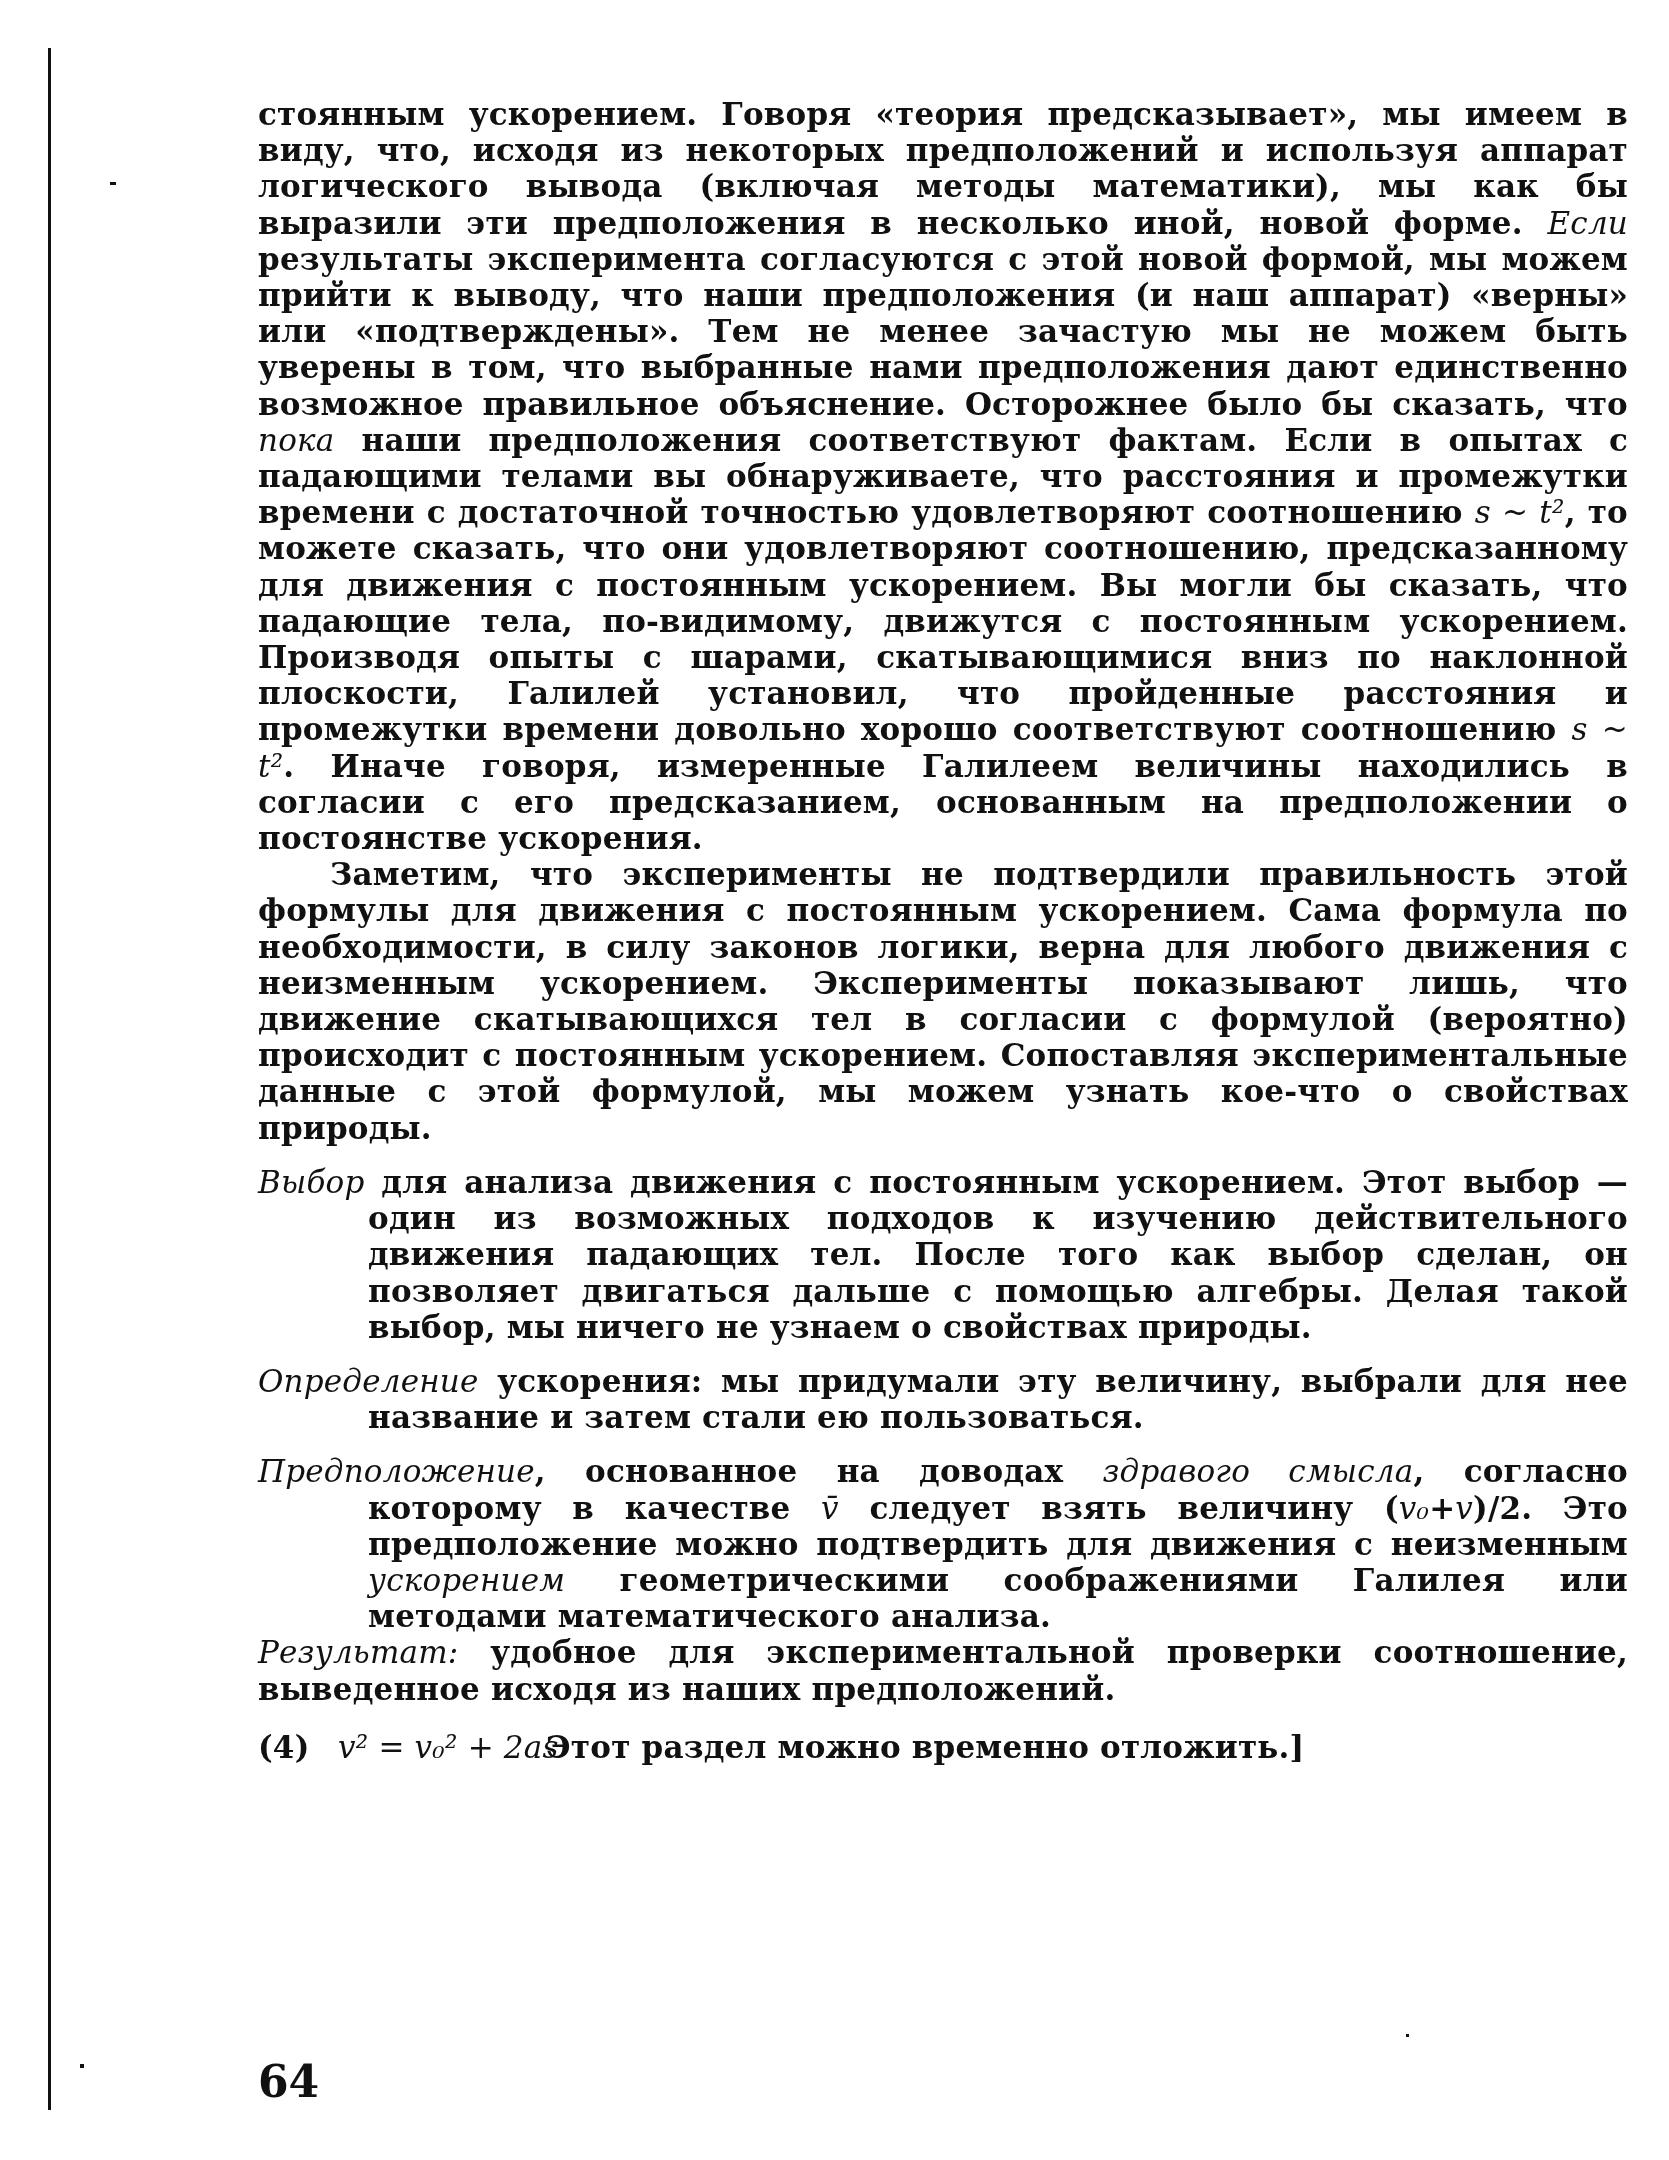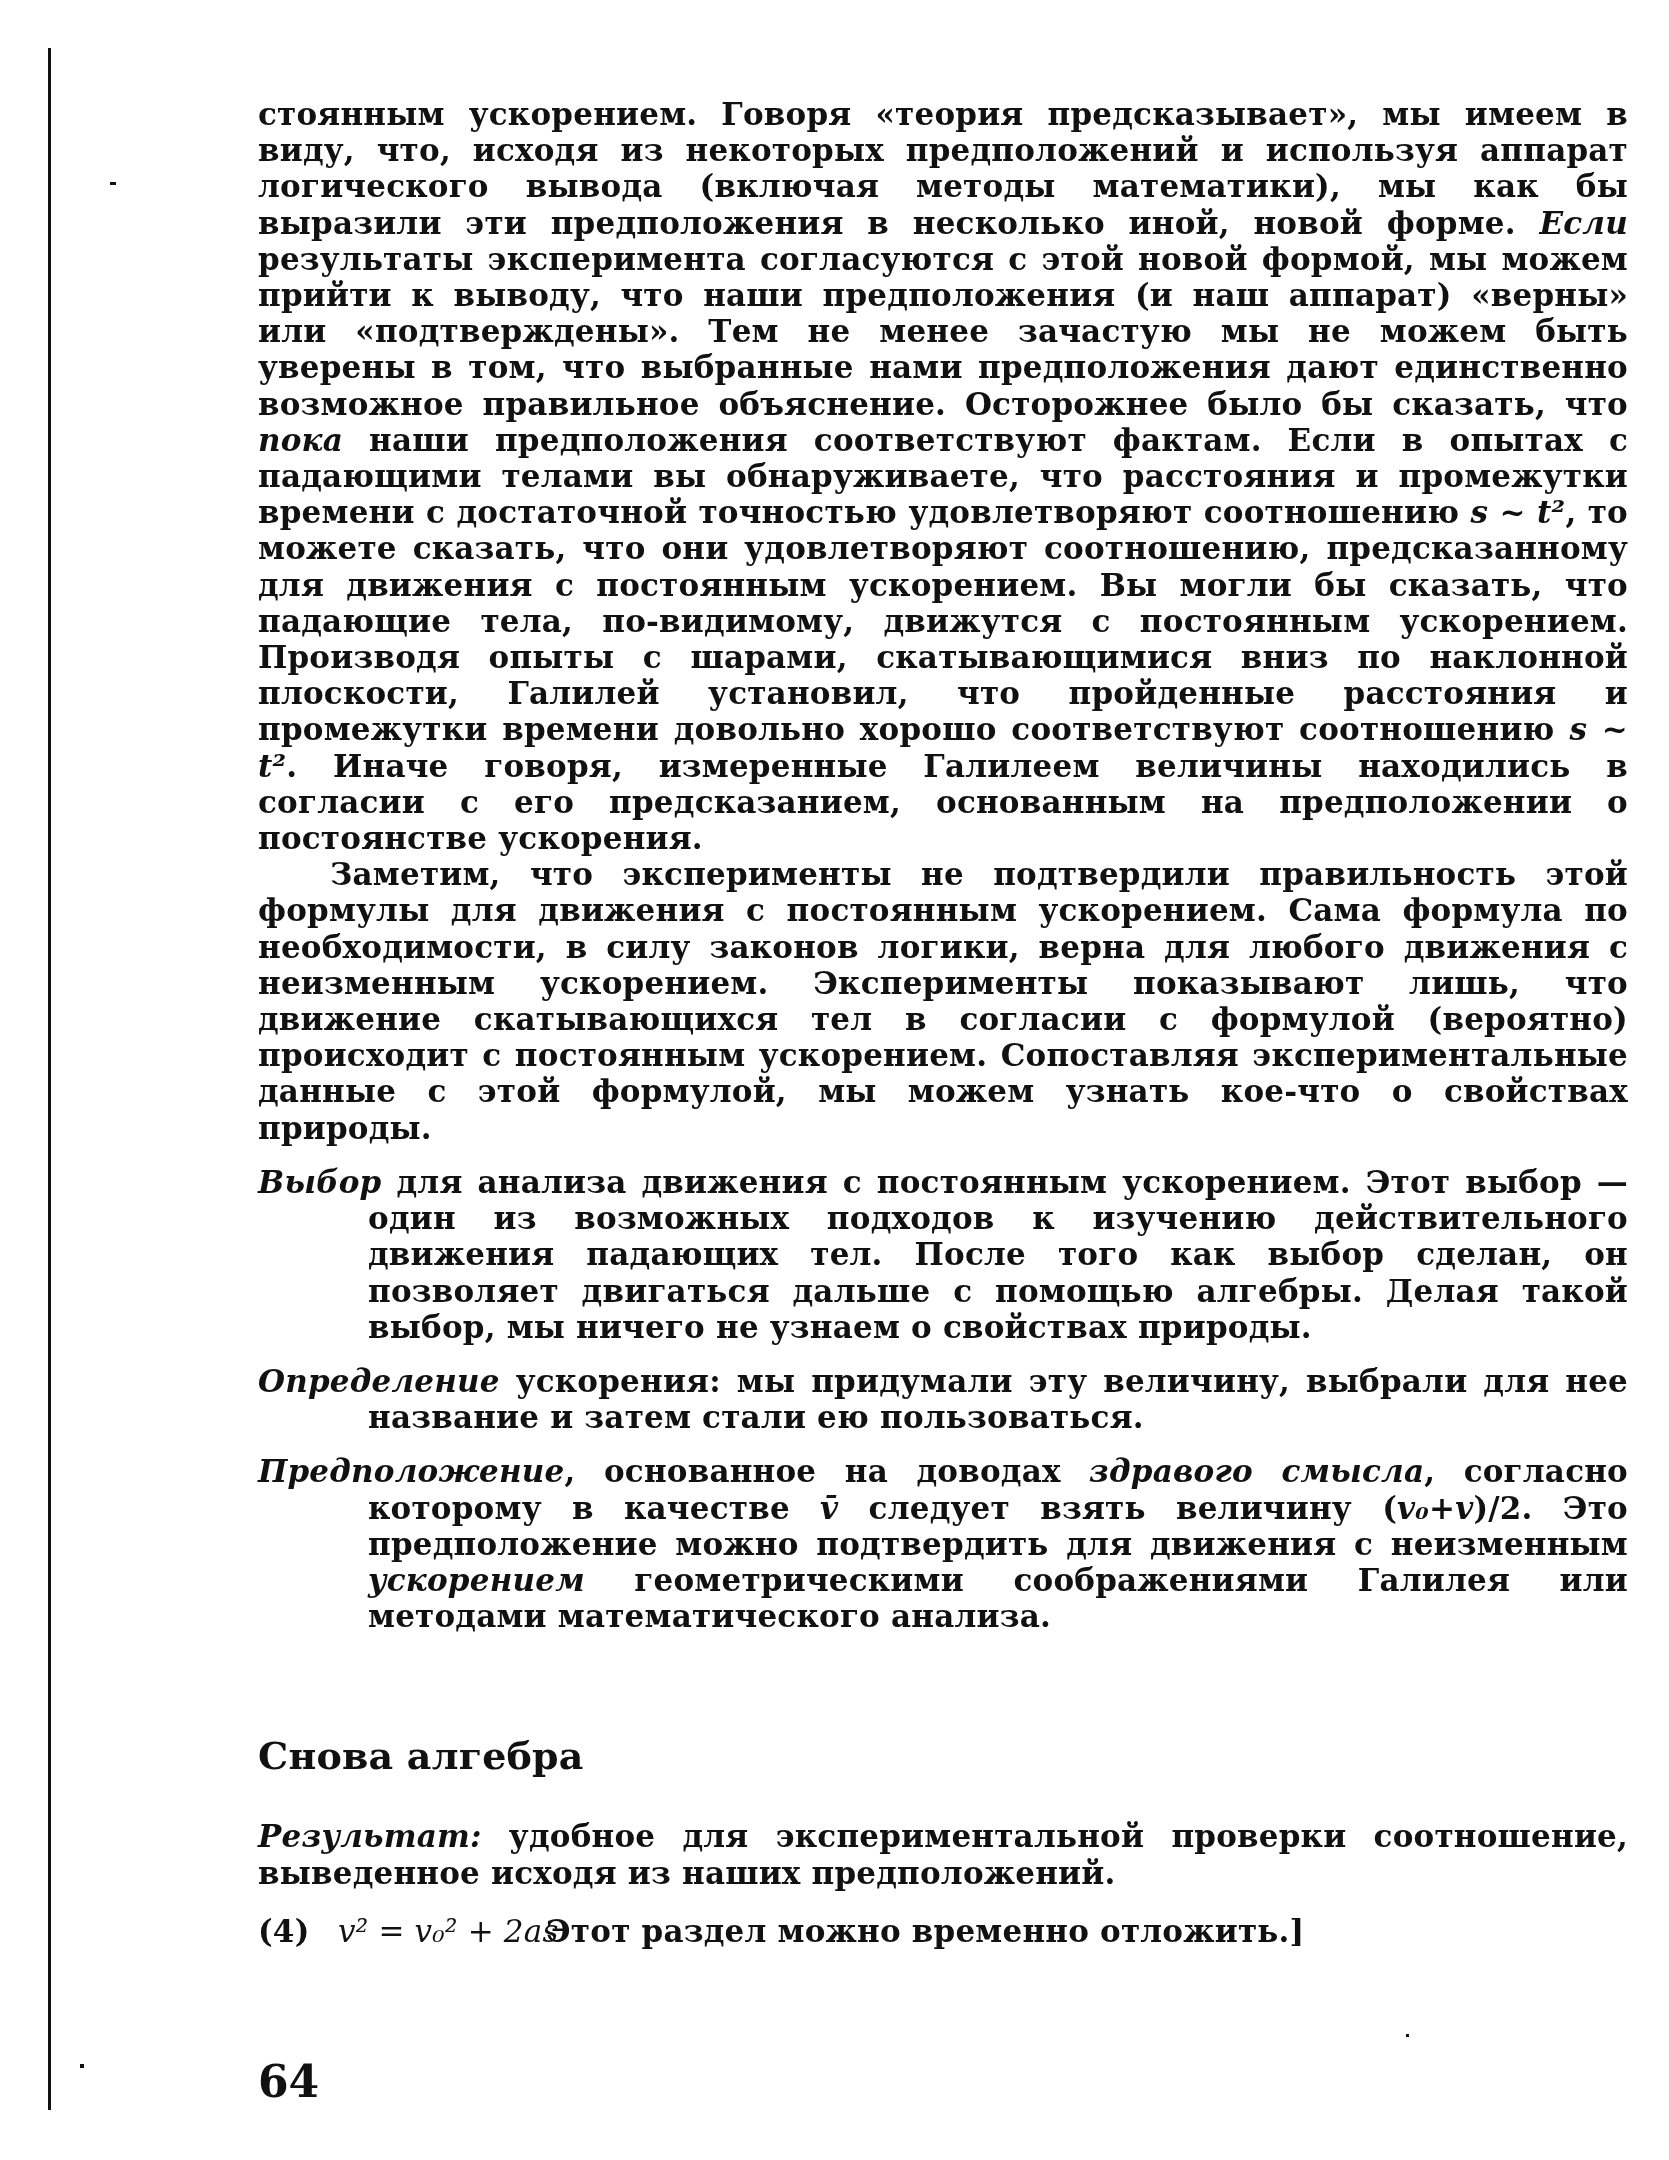--- a/index.html
+++ b/index.html
@@ -13,21 +13,21 @@
       background: #111;
     }
     .speck { position: absolute; background: #111; }
     .page {
       position: absolute; left: 258px; top: 96px; width: 1370px;
       font-size: 31px; line-height: 36.2px; text-align: justify;
       letter-spacing: 0.2px; font-weight: 600;
     }
     .page p { margin: 0; }
     .indent { text-indent: 72px; }
-    i, .it { font-style: italic; font-weight: 700; }
+    i, .it { font-style: italic; font-weight: 400; }
     .hang { padding-left: 110px; text-indent: -110px; margin-top: 18px !important; }
     .heading {
       font-size: 38px; font-weight: 700; margin: 100px 0 40px 0 !important;
       text-align: left; line-height: 44px;
     }
     .result { margin-bottom: 22px !important; }
     .eq-row { display: flex; align-items: flex-start; margin-top: 10px; }
     .eq-num { width: 80px; font-weight: 700; }
     .eq { width: 200px; font-style: italic; font-weight: 500; white-space: nowrap; }
     .eq-note { flex: 1; text-align: justify; }
@@ -47,21 +47,20 @@
 <div class="page">
   <p id="p1"><span>стоянным ускорением. Говоря «теория предсказывает», мы имеем в виду, что, исходя из некоторых предположений и используя аппарат логического вывода (включая методы математики), мы как бы выразили эти предположения в несколько иной, новой форме. </span><span class="it">Если</span><span> результаты эксперимента согласуются с этой новой формой, мы можем прийти к выводу, что наши предположения (и наш аппарат) «верны» или «подтверждены». Тем не менее зачастую мы не можем быть уверены в том, что выбранные нами предположения дают единственно возможное правильное объяснение. Осторожнее было бы сказать, что </span><span class="it">пока</span><span> наши предположения соответствуют фактам. Если в опытах с падающими телами вы обнаруживаете, что расстояния и промежутки времени с достаточной точностью удовлетворяют соотношению </span><span class="it">s ~ t²</span><span>, то можете сказать, что они удовлетворяют соотношению, предсказанному для движения с постоянным ускорением. Вы могли бы сказать, что падающие тела, по-видимому, движутся с постоянным ускорением. Производя опыты с шарами, скатывающимися вниз по наклонной плоскости, Галилей установил, что пройденные расстояния и промежутки времени довольно хорошо соответствуют соотношению </span><span class="it">s ~ t²</span><span>. Иначе говоря, измеренные Галилеем величины находились в согласии с его предсказанием, основанным на предположении о постоянстве ускорения.</span></p>
   <p id="p2" class="indent"><span>Заметим, что эксперименты не подтвердили правильность этой формулы для движения с постоянным ускорением. Сама формула по необходимости, в силу законов логики, верна для любого движения с неизменным ускорением. Эксперименты показывают лишь, что движение скатывающихся тел в согласии с формулой (вероятно) происходит с постоянным ускорением. Сопоставляя экспериментальные данные с этой формулой, мы можем узнать кое-что о свойствах природы.</span></p>
 
   <div id="stages">
       <p class="hang"><span class="it">Выбор</span><span> для анализа движения с постоянным ускорением. Этот выбор — один из возможных подходов к изучению действительного движения падающих тел. После того как выбор сделан, он позволяет двигаться дальше с помощью алгебры. Делая такой выбор, мы ничего не узнаем о свойствах природы.</span></p>
       <p class="hang"><span class="it">Определение</span><span> ускорения: мы придумали эту величину, выбрали для нее название и затем стали ею пользоваться.</span></p>
       <p class="hang"><span class="it">Предположение</span><span>, основанное на доводах </span><span class="it">здравого смысла</span><span>, согласно которому в качестве </span><span class="it">v̄</span><span> следует взять величину (</span><span class="it">v₀</span><span>+</span><span class="it">v</span><span>)/2. Это предположение можно подтвердить для движения с неизменным </span><span class="it">ускорением</span><span> геометрическими соображениями Галилея или методами математического анализа.</span></p>
     </div>
 
-  <p class="heading">Снова алгебра</p>
 
   <p class="result">
     <span class="it">Результат:</span><span> удобное для экспериментальной проверки соотношение, выведенное исходя из наших предположений.</span>
   </p>
 
   <div class="eq-row">
     <span class="eq-num">(4)</span>
     <span class="eq">v² = v₀² + 2as</span>
     <span class="eq-note">
       <span class="line2">Этот раздел можно временно отложить.]</span>

